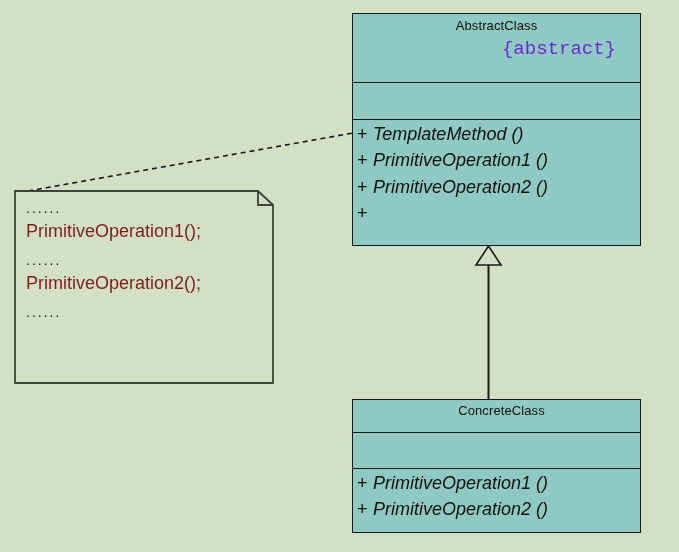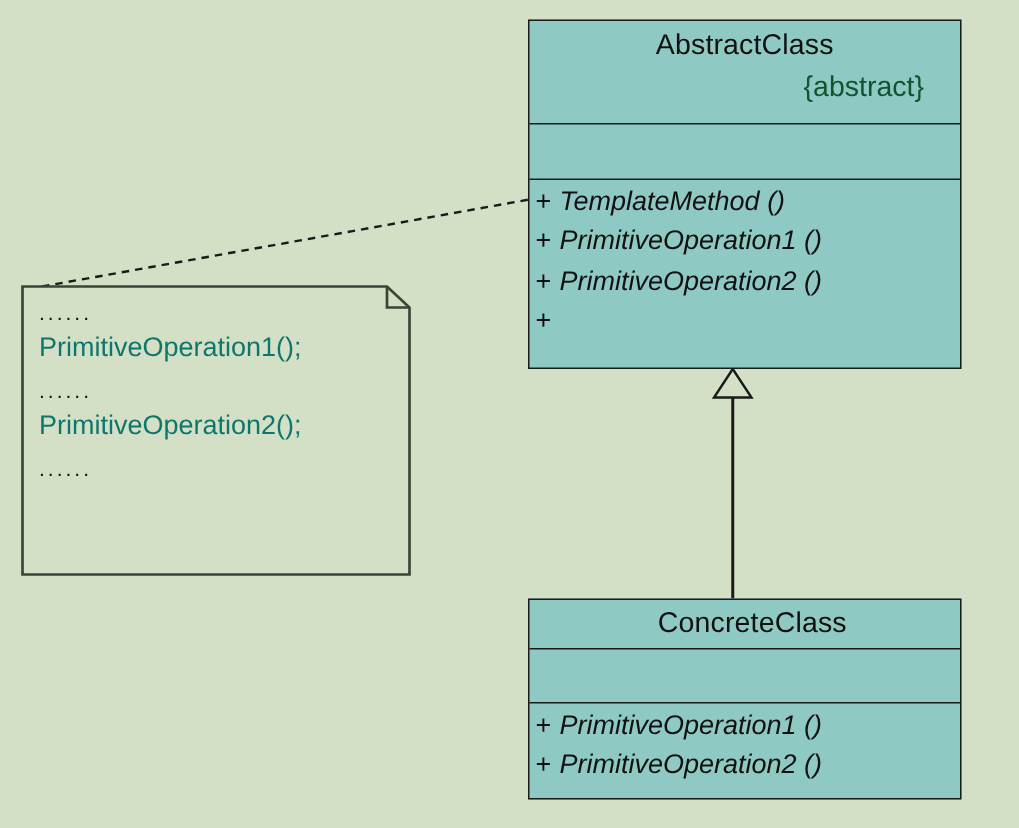--- a/index.html
+++ b/index.html
@@ -39,31 +39,32 @@
   .uml-header {
     box-sizing: border-box;
     border-bottom: 1.5px solid #1a1a1a;
     padding: 3px 10px 5px 10px;
     display: flex;
     flex-direction: column;
     justify-content: flex-start;
   }
   .uml-name {
     text-align: center;
-    font-size: 19px;
+    font-size: 13px;
     color: #111;
     line-height: 1.45;
     letter-spacing: 0.1px;
   }
   .uml-stereotype {
     text-align: right;
     font-size: 19px;
-    color: #14532d;
+    color: #6d28d9;
     line-height: 1.45;
     padding-right: 14px;
+    font-family: Liberation Mono, monospace;
   }
   .uml-attributes {
     box-sizing: border-box;
     border-bottom: 1.5px solid #1a1a1a;
   }
   .uml-operations {
     box-sizing: border-box;
     padding: 1px 0 2px 0;
   }
   .uml-op {
@@ -102,21 +103,21 @@
   .note-dots {
     font-size: 14px;
     color: #111;
     line-height: 1.0;
     letter-spacing: 2px;
     height: 17px;
     padding-top: 3px;
   }
   .note-line {
     font-size: 18px;
-    color: #0f766e;
+    color: #7f1d1d;
     line-height: 1.45;
     white-space: nowrap;
     padding-bottom: 6px;
   }
 </style>
 </head>
 <body>
 
 <div id="canvas">
 

